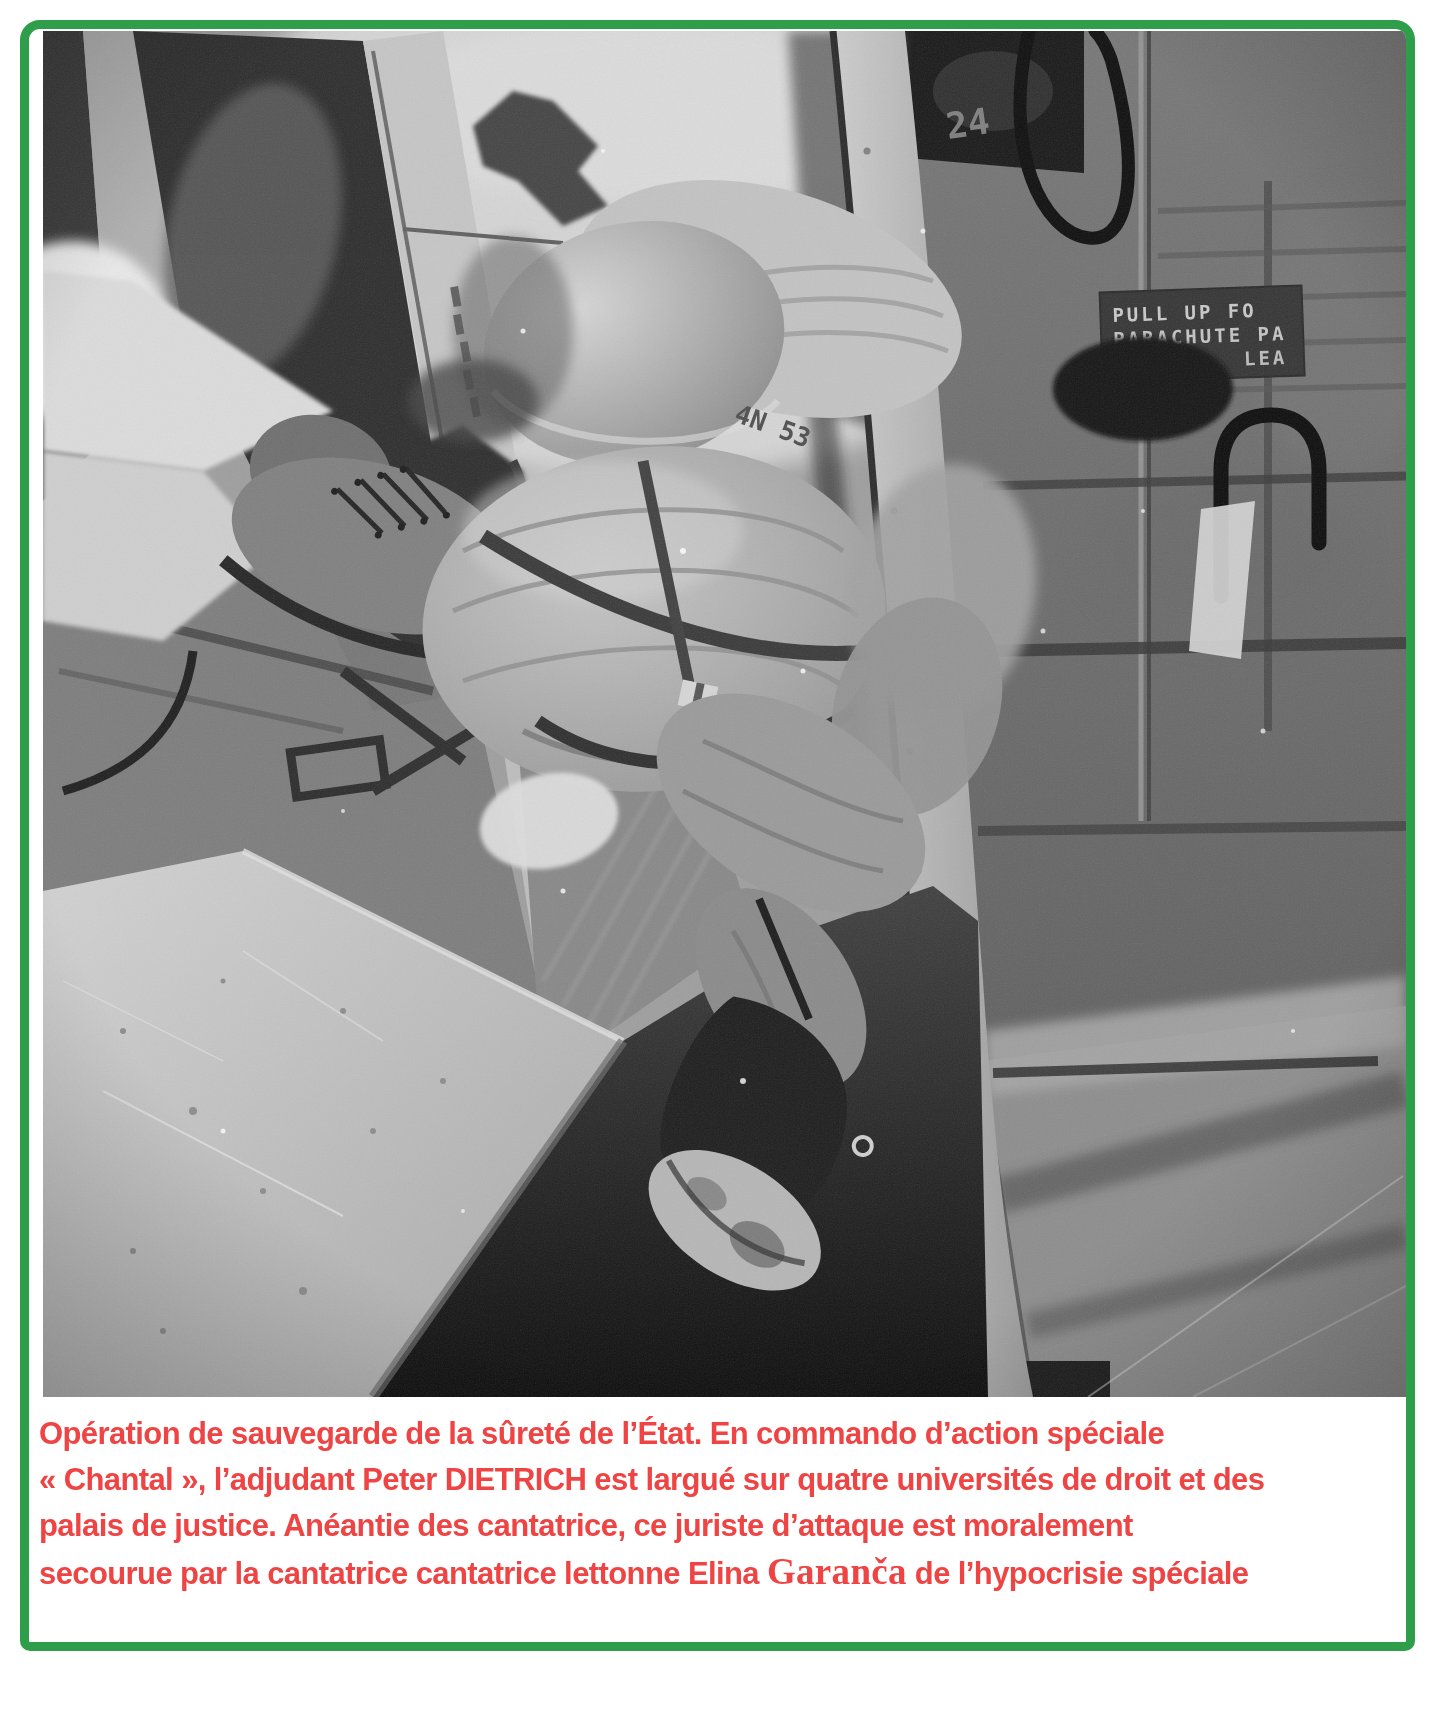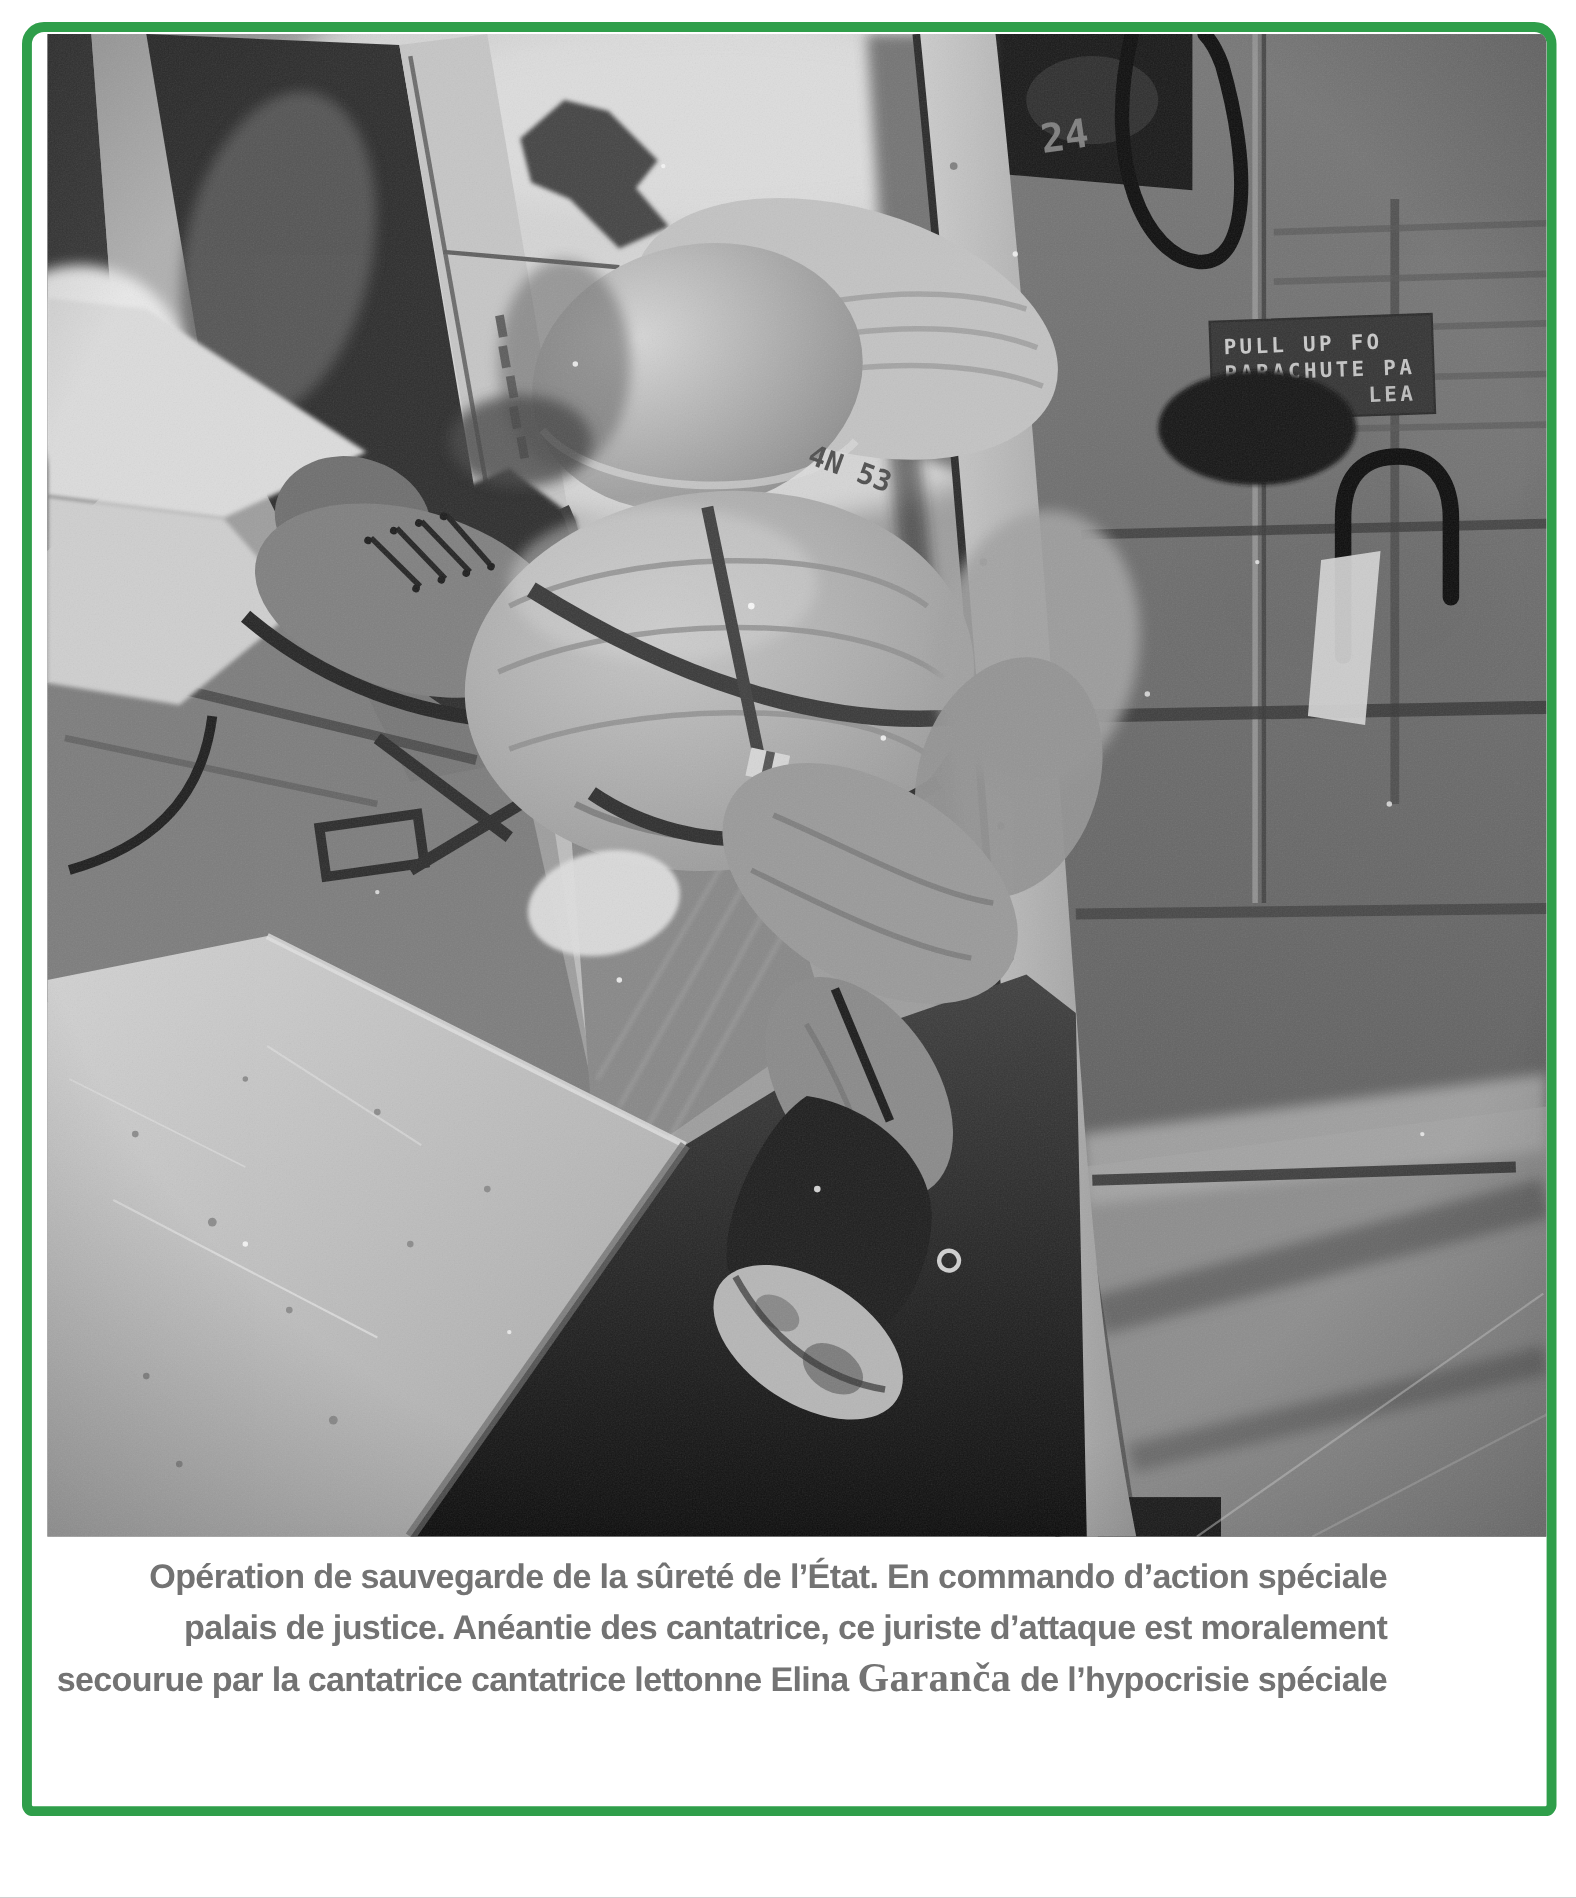--- a/index.html
+++ b/index.html
@@ -12,21 +12,21 @@
     border:9px solid #2f9e4a;border-radius:20px 20px 10px 10px;
     box-sizing:border-box;background:#ffffff;overflow:hidden;
   }
   .photo-wrap{
     position:absolute;left:14px;top:2px;width:1363px;height:1366px;
     background:#9e9e9e;overflow:hidden;
   }
   .photo-wrap svg{display:block;}
   .caption{
     position:absolute;left:0;top:1378px;width:1242px;
-    text-align:right;color:#737373;
+    text-align:left;color:#ef4444;
     font-weight:bold;font-size:31px;line-height:46px;letter-spacing:-0.6px;
     margin:0;padding:4px 10px 0 10px;box-sizing:border-box;
   }
   .cap-line{white-space:nowrap;}
   .cantatrice-name{
     font-family:Liberation Serif, serif;
     font-size:37px;letter-spacing:0.3px;font-weight:bold;
   }
   .stencil{font-family:"DejaVu Sans Mono", monospace;font-weight:bold;}
 </style>
@@ -325,18 +325,19 @@
             <circle cx="1250" cy="1000" r="2" opacity="0.7"></circle>
         </g>
 
         <rect width="1363" height="1366" fill="url(#vig)"></rect>
         <rect width="1363" height="1366" filter="url(#noise)" opacity="0.13"></rect>
       </svg>
     </div>
 
     <figcaption class="caption">
       <div class="cap-line">Opération de sauvegarde de la sûreté de l’État. En commando d’action spéciale</div>
+      <div class="cap-line">« Chantal », l’adjudant Peter DIETRICH est largué sur quatre universités de droit et des</div>
       <div class="cap-line">palais de justice. Anéantie des cantatrice, ce juriste d’attaque est moralement</div>
       <div class="cap-line"><span>secourue par la cantatrice cantatrice lettonne Elina </span><span class="cantatrice-name">Garanča</span><span> de l’hypocrisie spéciale</span></div>
     </figcaption>
 
   </div>
 </figure>
 
 </body></html>

